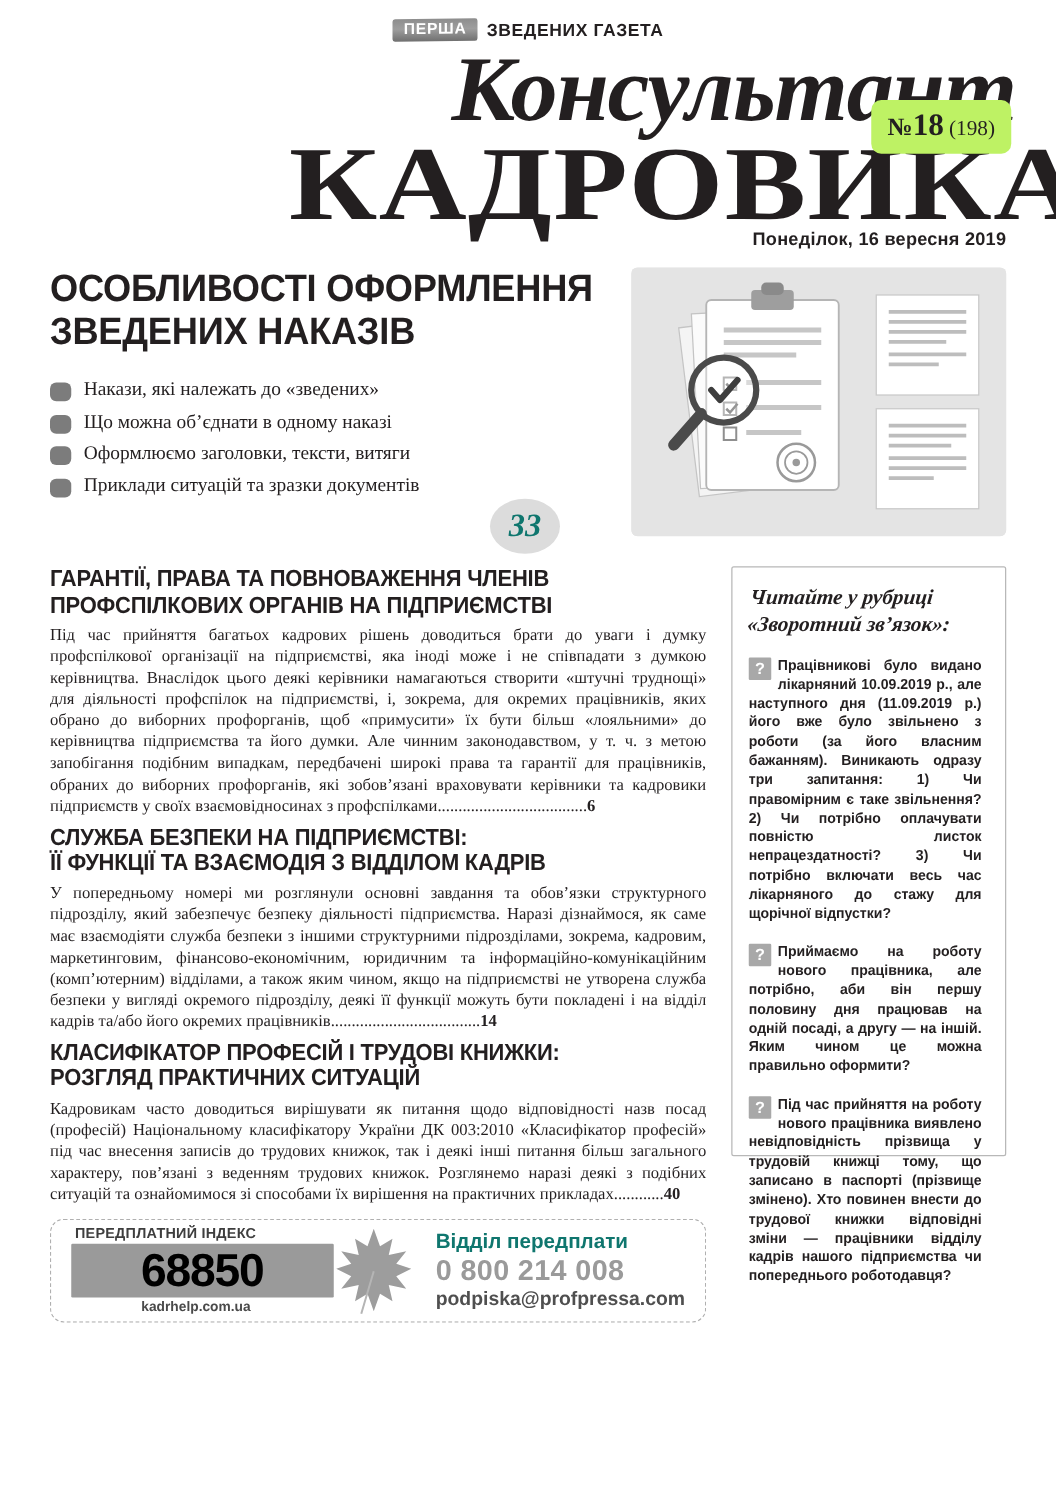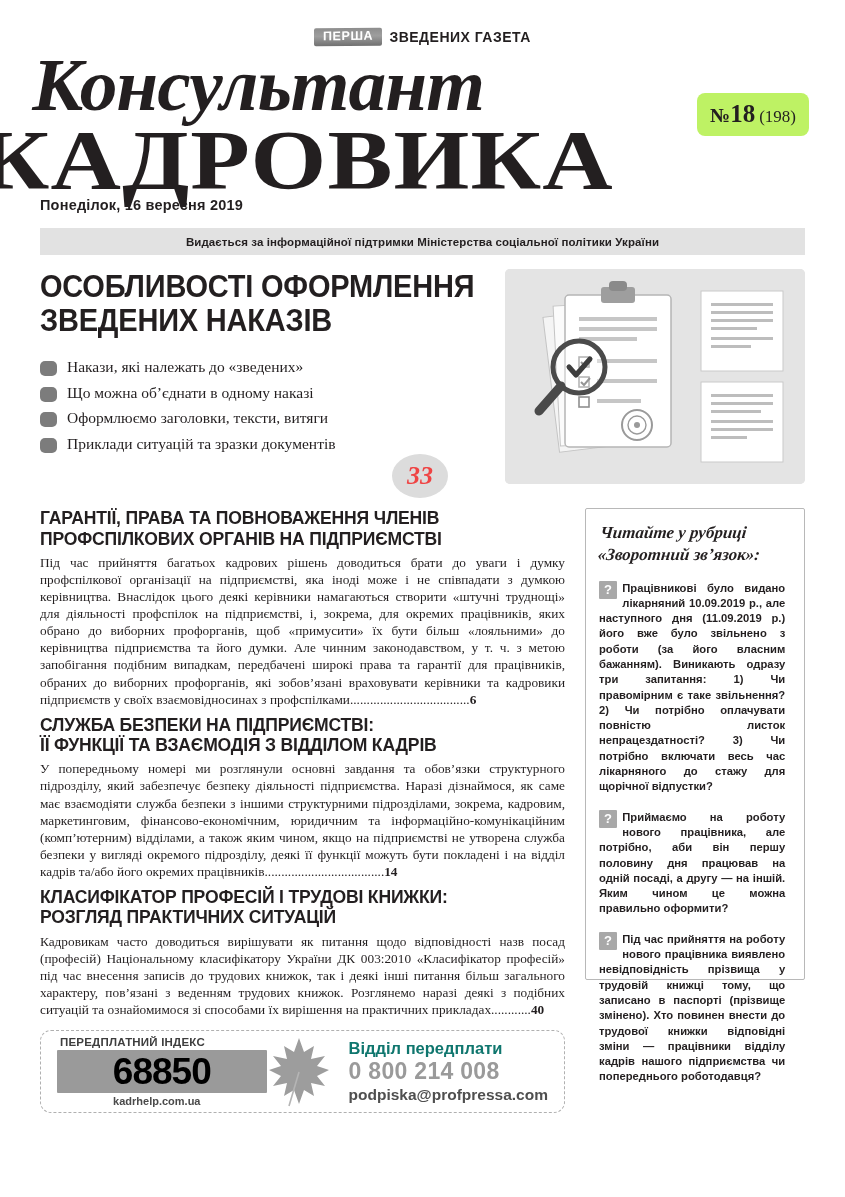--- a/index.html
+++ b/index.html
@@ -10,21 +10,21 @@
     background: #ffffff;
     font-family: "Liberation Serif", serif;
     color: #231f20;
     overflow: hidden;
     position: relative;
   }
 
   .page { width: 845px; height: 1197px; padding: 0 40px; position: relative; }
 
   
-  .masthead { padding-top: 27px; text-align: left; position: relative; }
+  .masthead { padding-top: 14px; text-align: right; position: relative; }
 
   .kicker {
     display: flex; align-items: center; justify-content: center;
     gap: 7px; height: 20px;
   }
   .kicker-badge {
     background: linear-gradient(180deg,#8d8d8d 0%, #9e9e9e 45%, #707070 100%);
     color: #fff;
     font-family: "Liberation Sans", sans-serif;
     font-weight: bold; font-size: 12.5px; letter-spacing: .6px;
@@ -137,21 +137,21 @@
   .page-num-circle .circ {
     position: absolute; inset: 0;
     background: #dcdcdc;
     border-radius: 50%;
   }
   .page-num-circle .num {
     position: absolute; inset: 0;
     display: flex; align-items: center; justify-content: center;
     font-family: "Liberation Serif", serif;
     font-style: italic; font-weight: bold;
-    font-size: 26px; color: #ef4444;
+    font-size: 26px; color: #0f766e;
   }
 
   
   .hero-img {
     width: 300px; height: 215px;
     background: #e4e4e4;
     border-radius: 5px;
     position: relative;
     overflow: hidden;
   }
@@ -304,21 +304,20 @@
       <div class="logo-line2">КАДРОВИКА</div>
 
       <div class="issue-badge">
         <span class="no">№</span><span class="num">18</span> <span class="paren">(198)</span>
       </div>
     </div>
 
     <div class="date-line">Понеділок, 16 вересня 2019</div>
   </div>
 
-  <div class="info-bar">Видається за інформаційної підтримки Міністерства соціальної політики України</div>
 
   <div class="hero">
     <div class="hero-left">
 
       <div class="hero-title">
         <div>ОСОБЛИВОСТІ ОФОРМЛЕННЯ</div>
         <div>ЗВЕДЕНИХ НАКАЗІВ</div>
       </div>
 
       <div class="bullets">

